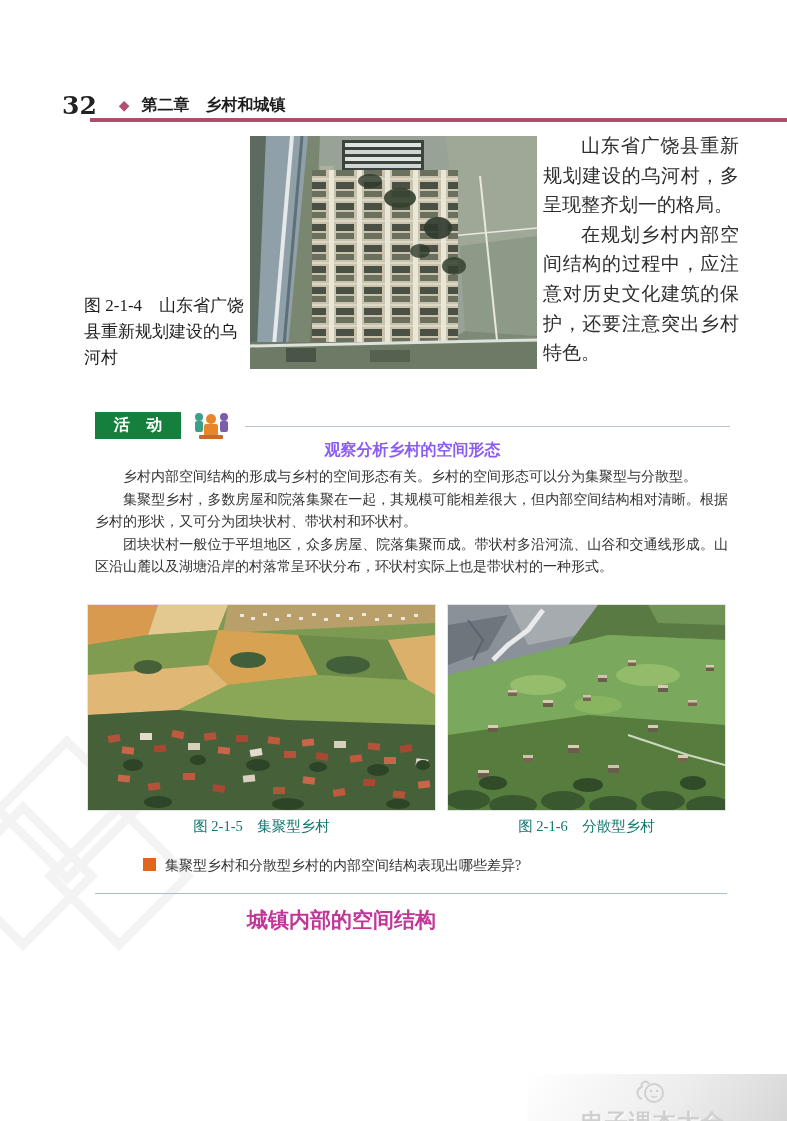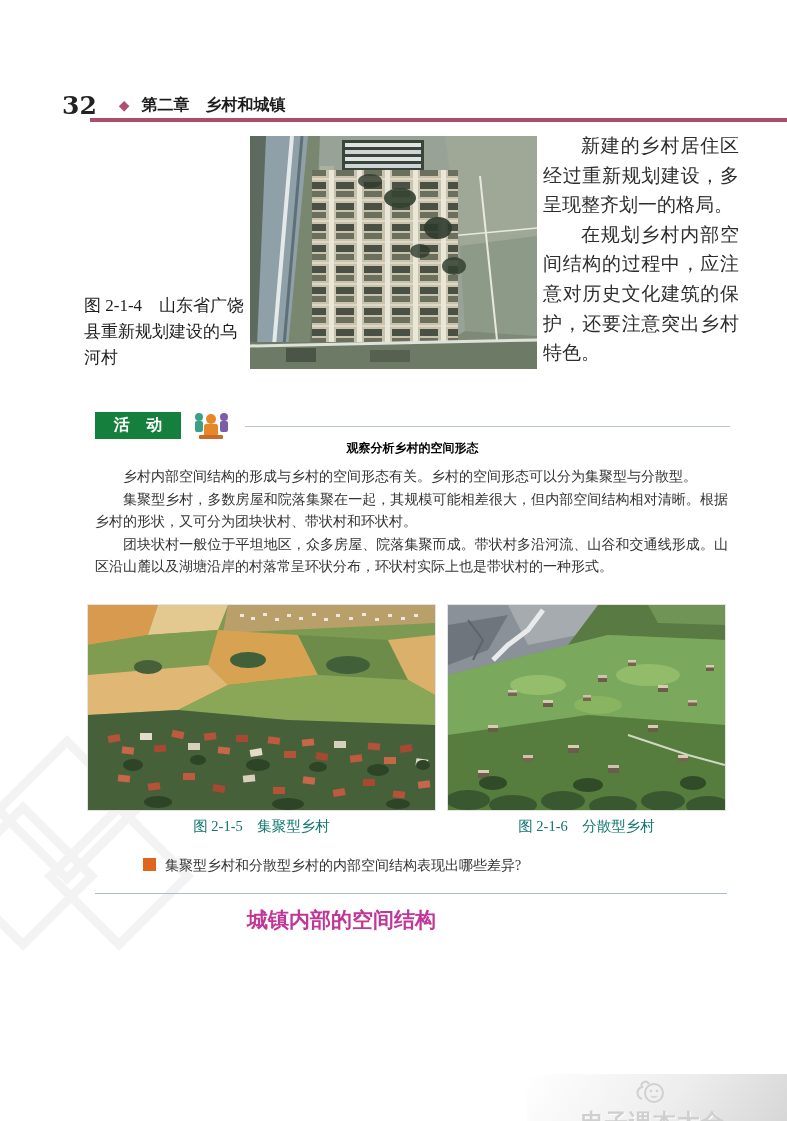--- a/index.html
+++ b/index.html
@@ -30,21 +30,21 @@
   .act-head{position:absolute;left:95px;top:393px;width:635px;display:flex;align-items:center;z-index:2;}
   .act-box{
     width:86px;height:27px;background:#15803d;color:#fff;
     font-family:"Liberation Sans","DejaVu Sans",sans-serif;font-weight:bold;font-size:16px;
     display:flex;align-items:center;justify-content:center;letter-spacing:6px;text-indent:6px;
   }
   .act-icon{margin-left:10px;}
   .act-line{flex:1;height:1px;background:#b9c6ce;margin-left:14px;margin-top:2px;}
   .act-title{
     position:absolute;left:95px;top:423px;width:635px;text-align:center;z-index:2;
-    font-family:"Liberation Sans","DejaVu Sans",sans-serif;font-weight:bold;font-size:12px;color:#000000;
+    font-family:"Liberation Sans","DejaVu Sans",sans-serif;font-weight:bold;font-size:16px;color:#8b5cf6;
   }
   .act-body{
     position:absolute;left:95px;top:449px;width:633px;z-index:2;
     font-size:14px;line-height:22.6px;text-align:justify;color:#333;
   }
   .act-body p{margin:0;text-indent:2em;}
   
   .photo-row{position:absolute;left:88px;top:588px;display:flex;gap:13px;z-index:2;}
   .photo-frame{box-shadow:0 0 0 1px #e3e3e3;background:#fff;}
   .pcap{position:absolute;top:800px;text-align:center;font-size:14.5px;color:#0f766e;z-index:2;}
@@ -140,21 +140,21 @@
 
     <rect x="0" y="206" width="287" height="27" fill="#6d7a66"></rect>
     <polyline points="0,210 287,204" stroke="#dfe2da" stroke-width="3" fill="none"></polyline>
     <rect x="36" y="212" width="30" height="14" fill="#4a5547"></rect>
     <rect x="120" y="214" width="40" height="12" fill="#56614f"></rect>
   </svg>
 
   <div class="fig1-caption">图 2-1-4　山东省广饶县重新规划建设的乌河村</div>
 
   <div class="intro">
-    <p>新建的乡村居住区经过重新规划建设，多呈现整齐划一的格局。</p>
+    <p>山东省广饶县重新规划建设的乌河村，多呈现整齐划一的格局。</p>
     <p>在规划乡村内部空间结构的过程中，应注意对历史文化建筑的保护，还要注意突出乡村特色。</p>
   </div>
 
   <div class="act-head">
     <div class="act-box">
       <span>活 动</span>
     </div>
     <svg class="act-icon" width="40" height="30" viewBox="0 0 40 30">
       <circle cx="8" cy="7" r="4" fill="#3aa08a"></circle>
       <rect x="4" y="11" width="8" height="11" rx="2" fill="#3aa08a"></rect>

